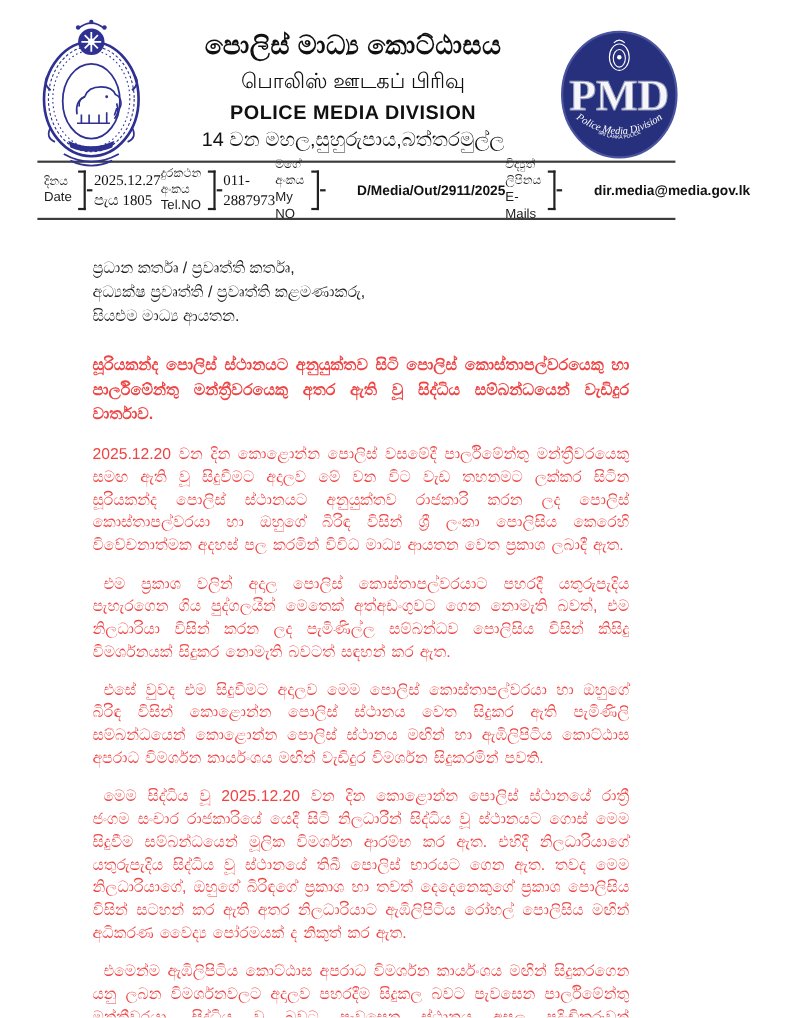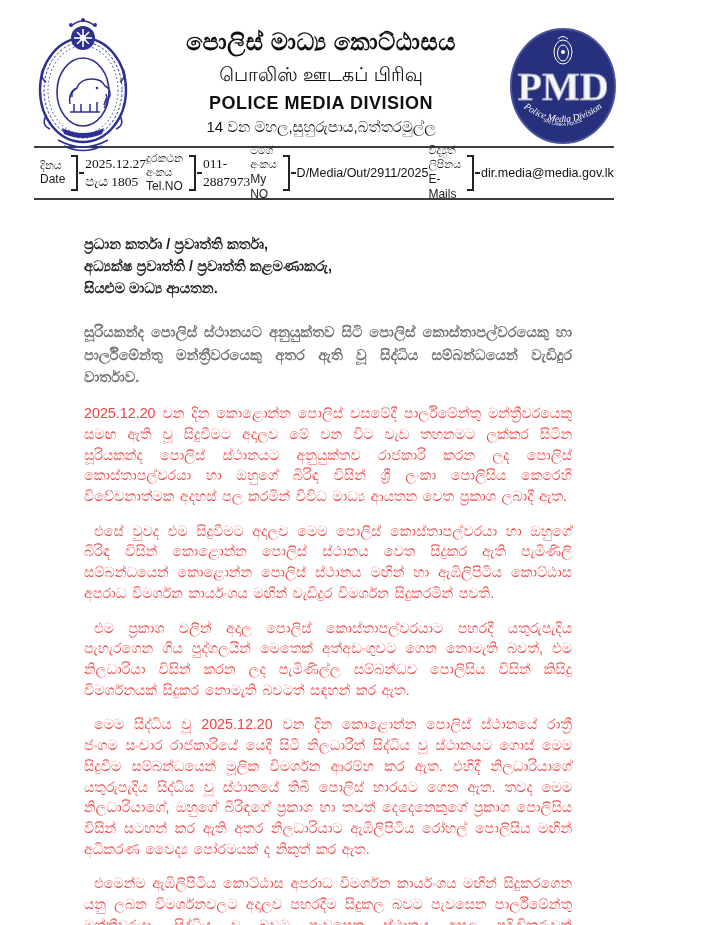--- a/index.html
+++ b/index.html
@@ -11,21 +11,21 @@
   }
   .page { width:648px; height:925px; background:#fff; }
 
   
   .header { display:flex; align-items:flex-start; padding:14px 28px 0 34px; height:144px; }
   .crest-wrap { width:100px; flex:0 0 100px; padding-top:2px; }
   .titles { flex:1; text-align:center; padding-top:14px; }
   .title-si { font-size:24px; font-weight:bold; color:#111; letter-spacing:0.5px; }
   .title-ta { font-size:19px; color:#111; margin-top:8px; font-weight:normal; }
   .title-en { font-size:18px; font-weight:bold; color:#111; margin-top:5px; letter-spacing:0.5px; }
-  .title-addr { font-size:15px; color:#111; margin-top:4px; }
+  .title-addr { font-size:18px; color:#111; margin-top:4px; }
   .pmd-wrap { width:112px; flex:0 0 112px; padding-top:12px; }
 
   
   .rule { height:2px; background:#3d3d3d; margin:0 34px; }
   .rule-top { margin-top:2px; }
 
   
   .infobar {
     display:flex; justify-content:space-between; align-items:center;
     padding:5px 36px 5px 40px; height:50px;
@@ -34,27 +34,27 @@
   .field-labels { text-align:left; line-height:1.25; }
   .label-si { font-size:11px; color:#1c1c1c; display:block; }
   .label-en { font-size:12px; font-weight:normal; color:#1c1c1c; display:block; }
   .bracket { position:relative; width:8px; height:36px; margin:0 7px 0 5px; }
   .bracket .vbar { position:absolute; right:0; top:0; width:2px; height:100%; background:#222; }
   .bracket .tbar { position:absolute; right:0; top:0; width:7px; height:2px; background:#222; }
   .bracket .bbar { position:absolute; right:0; bottom:0; width:7px; height:2px; background:#222; }
   .bracket .mdash { position:absolute; right:-6px; top:17px; width:5px; height:2px; background:#222; }
   .field-value { font-size:13px; color:#111; line-height:1.3; }
   .value-serif { font-family:"Liberation Serif","DejaVu Serif",serif; font-size:13.5px; }
-  .value-bold { font-weight:normal; font-size:12.5px; }
+  .value-bold { font-weight:bold; font-size:12.5px;margin-left:28px; }
 
   
   .content { padding:34px 76px 0 84px; }
-  .recipients { font-size:14.5px; font-weight:bold; color:#1d1d1d; line-height:1.5; }
+  .recipients { font-size:14.5px; font-weight:normal; color:#1d1d1d; line-height:1.5; }
   .headline {
-    margin-top:22px; font-size:14.6px; font-weight:bold; color:#737373;
+    margin-top:22px; font-size:14.6px; font-weight:bold; color:#ef4444;
     text-align:justify; line-height:1.55; word-spacing:2px;
   }
   .para {
     margin-top:14px; font-size:14.3px; color:#ef4444;
     text-align:justify; line-height:1.45; word-spacing:1.5px;
   }
   .para.indent { text-indent:10px; }
 </style>
 </head>
 <body>
@@ -207,19 +207,19 @@
 
     <div class="recipients">
       <div>ප්‍රධාන කර්තෘ / ප්‍රවෘත්ති කර්තෘ,</div>
       <div>අධ්‍යක්ෂ ප්‍රවෘත්ති / ප්‍රවෘත්ති කළමණාකරු,</div>
       <div>සියළුම මාධ්‍ය ආයතන.</div>
     </div>
 
     <div class="headline">සූරියකන්ද පොලිස් ස්ථානයට අනුයුක්තව සිටි පොලිස් කොස්තාපල්වරයෙකු හා පාර්ලිමේන්තු මන්ත්‍රීවරයෙකු අතර ඇති වූ සිද්ධිය සම්බන්ධයෙන් වැඩිදුර වාර්තාව.</div>
 
     <p class="para">2025.12.20 වන දින කොළොන්න පොලිස් වසමේදී පාර්ලිමේන්තු මන්ත්‍රීවරයෙකු සමඟ ඇති වූ සිදුවීමට අදාලව මේ වන විට වැඩ තහනමට ලක්කර සිටින සූරියකන්ද පොලිස් ස්ථානයට අනුයුක්තව රාජකාරි කරන ලද පොලිස් කොස්තාපල්වරයා හා ඔහුගේ බිරිඳ විසින් ශ්‍රී ලංකා පොලිසිය කෙරෙහි විවේචනාත්මක අදහස් පල කරමින් විවිධ මාධ්‍ය ආයතන වෙත ප්‍රකාශ ලබාදී ඇත.</p>
+    <p class="para indent">එම ප්‍රකාශ වලින් අදාල පොලිස් කොස්තාපල්වරයාට පහරදී යතුරුපැදිය පැහැරගෙන ගිය පුද්ගලයින් මෙතෙක් අත්අඩංගුවට ගෙන නොමැති බවත්, එම නිලධාරියා විසින් කරන ලද පැමිණිල්ල සම්බන්ධව පොලිසිය විසින් කිසිදු විමර්ශනයක් සිදුකර නොමැති බවටත් සඳහන් කර ඇත.</p>
     <p class="para indent">එසේ වුවද එම සිදුවීමට අදාලව මෙම පොලිස් කොස්තාපල්වරයා හා ඔහුගේ බිරිඳ විසින් කොළොන්න පොලිස් ස්ථානය වෙත සිදුකර ඇති පැමිණිලි සම්බන්ධයෙන් කොළොන්න පොලිස් ස්ථානය මඟින් හා ඇඹිලිපිටිය කොට්ඨාස අපරාධ විමර්ශන කාර්යංශය මඟින් වැඩිදුර විමර්ශන සිදුකරමින් පවති.</p>
-    <p class="para indent">එම ප්‍රකාශ වලින් අදාල පොලිස් කොස්තාපල්වරයාට පහරදී යතුරුපැදිය පැහැරගෙන ගිය පුද්ගලයින් මෙතෙක් අත්අඩංගුවට ගෙන නොමැති බවත්, එම නිලධාරියා විසින් කරන ලද පැමිණිල්ල සම්බන්ධව පොලිසිය විසින් කිසිදු විමර්ශනයක් සිදුකර නොමැති බවටත් සඳහන් කර ඇත.</p>
     <p class="para indent">මෙම සිද්ධිය වූ 2025.12.20 වන දින කොළොන්න පොලිස් ස්ථානයේ රාත්‍රී ජංගම සංචාර රාජකාරියේ යෙදී සිටි නිලධාරීන් සිද්ධිය වූ ස්ථානයට ගොස් මෙම සිදුවීම සම්බන්ධයෙන් මූලික විමර්ශන ආරම්භ කර ඇත. එහිදී නිලධාරියාගේ යතුරුපැදිය සිද්ධිය වූ ස්ථානයේ තිබී පොලිස් භාරයට ගෙන ඇත. තවද මෙම නිලධාරියාගේ, ඔහුගේ බිරිඳගේ ප්‍රකාශ හා තවත් දෙදෙනෙකුගේ ප්‍රකාශ පොලිසිය විසින් සටහන් කර ඇති අතර නිලධාරියාට ඇඹිලිපිටිය රෝහල් පොලිසිය මඟින් අධිකරණ වෛද්‍ය පෝරමයක් ද නිකුත් කර ඇත.</p>
     <p class="para indent">එමෙන්ම ඇඹිලිපිටිය කොට්ඨාස අපරාධ විමර්ශන කාර්යංශය මඟින් සිදුකරගෙන යනු ලබන විමර්ශනවලට අදාලව පහරදීම සිදුකල බවට පැවසෙන පාර්ලිමේන්තු මන්ත්‍රීවරයා, සිද්ධිය වූ බවට පැවසෙන ස්ථානය අසල පදිංචිකරුවන් තිදෙනෙකුගෙන්, නිලධාරියා රෝහලට රැගෙන ගිය පුද්ගලයා ඇතුළු පුද්ගලයන් 5 දෙනෙකුගෙන් මේ වන විටත් ප්‍රකාශ සටහන් කර ඇත.</p>
 
   </div>
 </div>
 
 </body></html>

